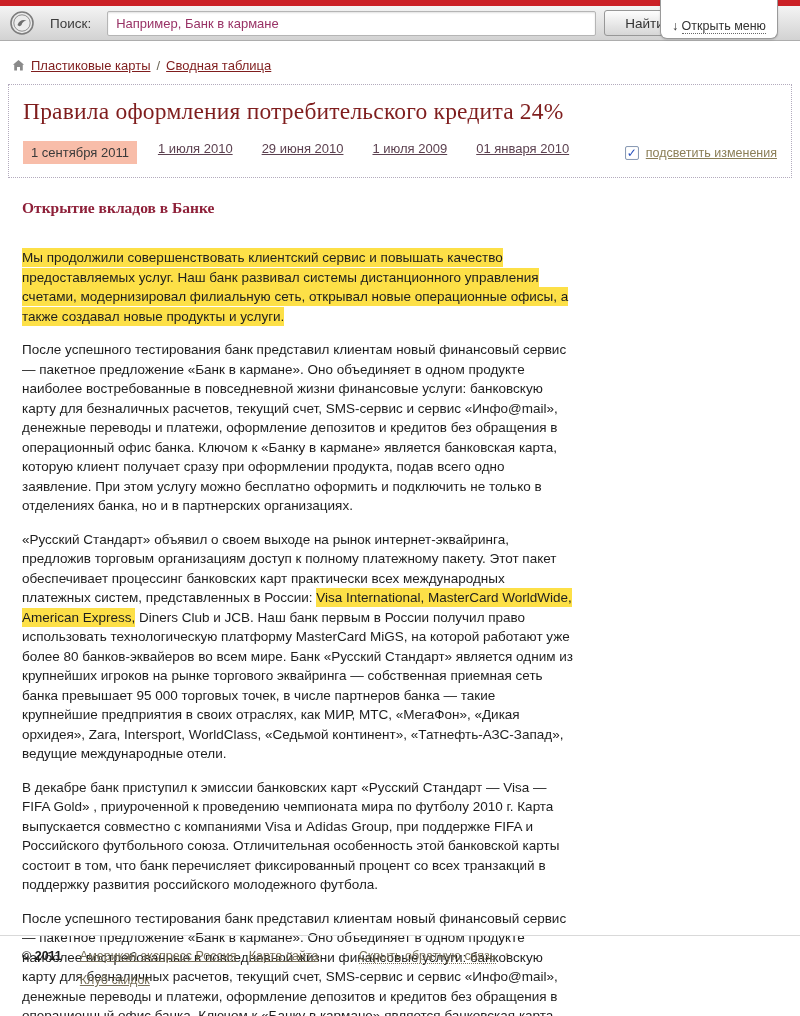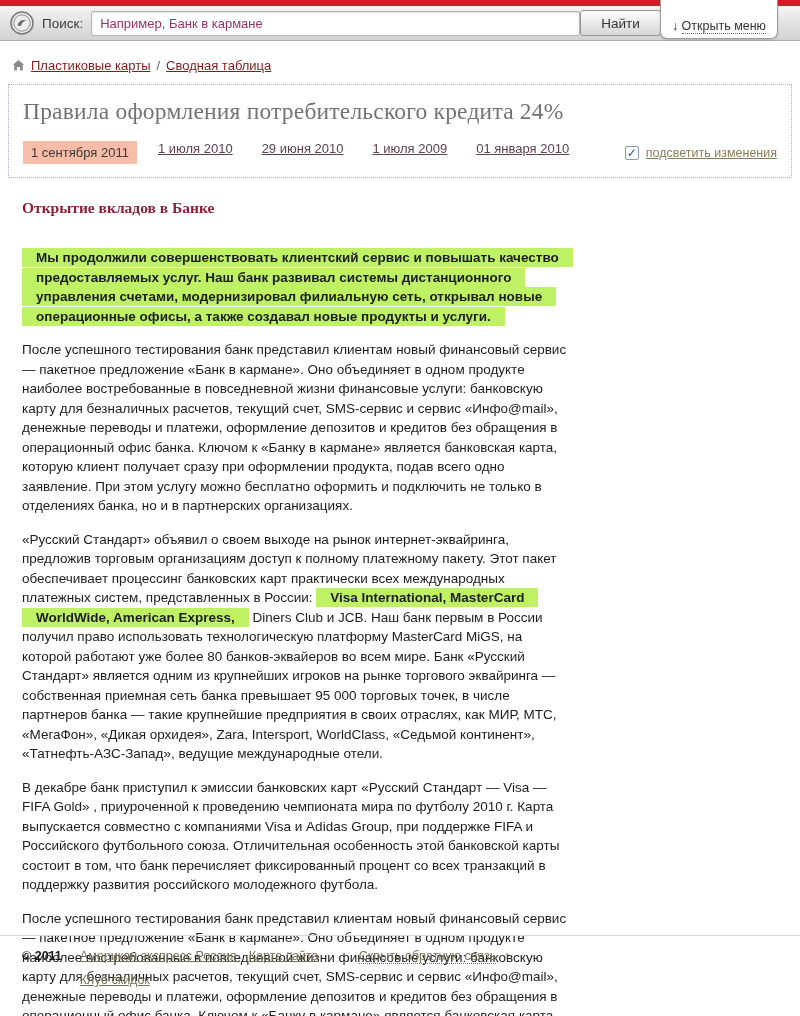--- a/index.html
+++ b/index.html
@@ -10,20 +10,21 @@
     color: #222; position: relative; overflow-x: hidden;
   }
 
   
   .top-stripe { height: 6px; background: #cb2026; }
   .header-bar {
     height: 35px; background: linear-gradient(#f4f4f4, #d2d2d2);
     border-bottom: 1px solid #adadad;
     display: flex; align-items: center; padding-left: 10px;
     position: relative;
+    gap: 8px;
   }
   .logo {
     width: 24px; height: 24px; margin-right: 8px; flex: 0 0 auto;
   }
   .search-label { font-size: 13.5px; color: #3c3c3c; margin-right: 8px; }
   .search-input {
     width: 489px; height: 25px; border: 1px solid #b5b5b5; border-radius: 2px;
     padding: 0 8px; font-size: 13px; color: #993366;
     box-shadow: inset 0 1px 2px rgba(0,0,0,.12); outline: none;
     font-family: "Liberation Sans", sans-serif;
@@ -54,21 +55,21 @@
   .breadcrumb a { color: #7f1d1d; text-decoration: underline; cursor: pointer; }
   .home-icon { width: 13px; height: 13px; display: inline-block; }
 
   
   .title-box {
     margin: 11px 8px 0; border: 1px dotted #b3abbd;
     padding: 13px 14px 13px 14px;
   }
   .page-title {
     font-family: "Liberation Serif", serif; font-weight: normal;
-    font-size: 23.5px; color: #737373; letter-spacing: .2px;
+    font-size: 23.5px; color: #7f1d1d; letter-spacing: .2px;
     margin-bottom: 16px;
   }
   .dates-row { display: flex; align-items: center; font-size: 13px; }
   .date-tabs { display: flex; align-items: flex-start; flex: 1 1 auto; }
   .date-tab { margin-right: 29px; cursor: pointer; white-space: nowrap; }
   .date-tab.active {
     background: #f8bda9; color: #3a3a3a; padding: 4px 8px;
     text-decoration: none; margin-right: 21px;
   }
   .date-tab:not(.active) { color: #5c4150; text-decoration: underline; }
@@ -87,22 +88,22 @@
   .article { padding: 0 0 0 22px; }
   .section-heading {
     font-family: "Liberation Serif", serif; font-size: 15.5px; font-weight: bold;
     color: #8e2039; margin: 21px 0 31px;
   }
   .para {
     width: 552px; font-size: 13.5px; line-height: 19.5px; color: #1d1d1d;
     margin-bottom: 14px;
   }
   .para .hl {
-    background: #bef264; padding: 2px 14px;
-    box-decoration-break: clone; font-weight: bold; -webkit-box-decoration-break: clone;
+    background: #fde047; padding: 2px 0;
+    box-decoration-break: clone; -webkit-box-decoration-break: clone;
   }
 
   
   .footer {
     position: absolute; left: 0; right: 0; top: 935px;
     border-top: 1px solid #d9d9d9; padding: 13px 0 0 22px;
     display: flex; align-items: flex-start; font-size: 12.5px;
   }
   .copyright { color: #1d1d1d; font-weight: bold; margin-right: 18px; white-space: nowrap; }
   .footer a { color: #776f58; text-decoration: underline; cursor: pointer; }

